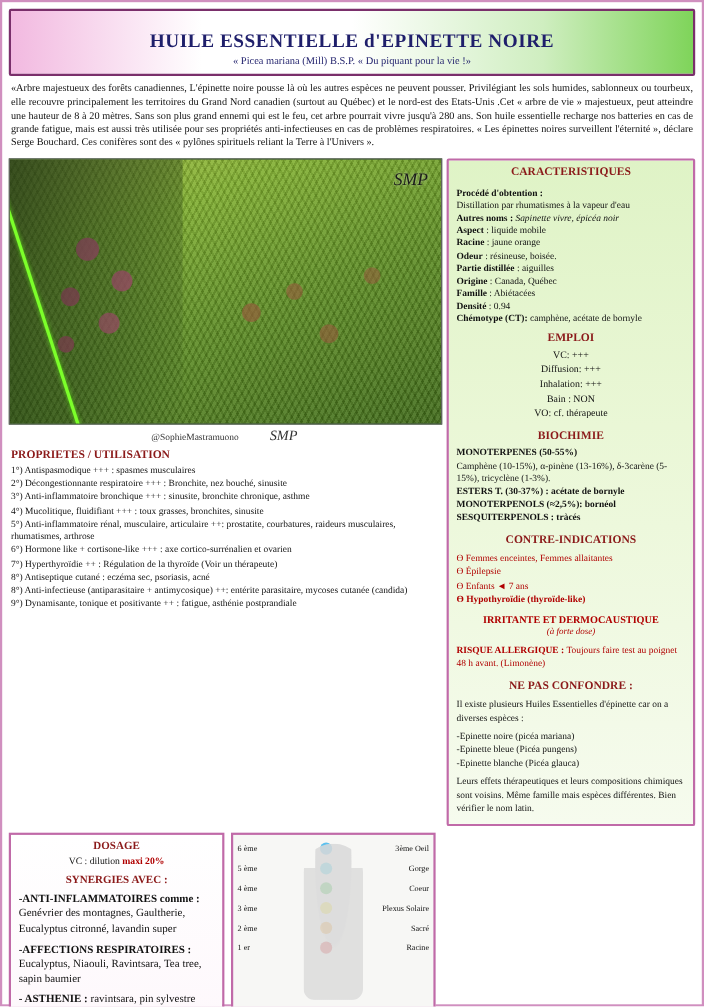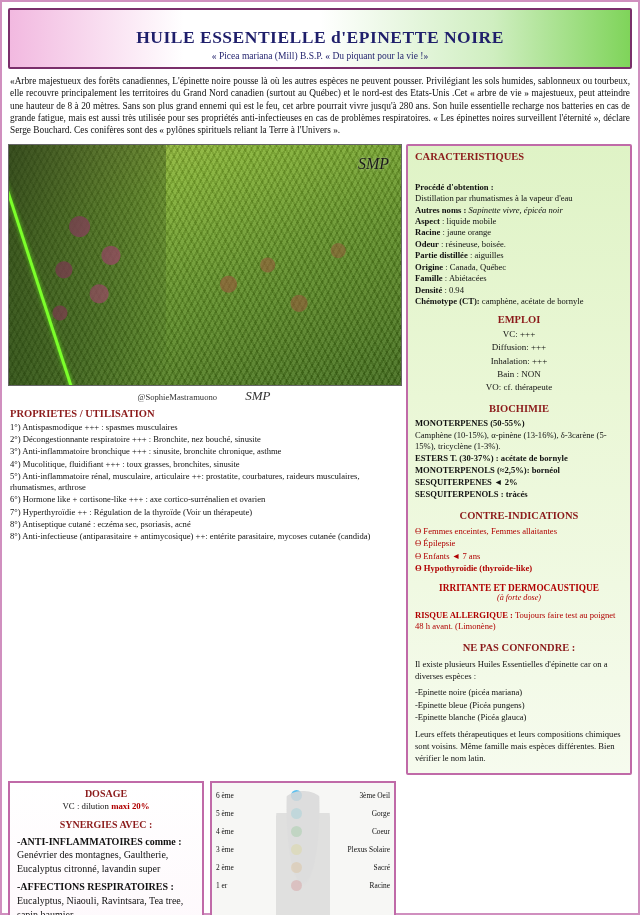--- a/index.html
+++ b/index.html
@@ -125,24 +125,25 @@
     text-align:left;
   }
   
   .carac-box{
     border:2px solid #c06aa8;
     background:linear-gradient(180deg,#dff3c6 0%,#eaf7d6 40%,#f6fbee 100%);
     padding:5px 7px 8px 7px;
     border-radius:2px;
   }
   .carac-title{
+    text-align:center;
     color:#8b1a1a;
     font-weight:bold;
     font-size:10.5px;
-    margin-bottom:20px;
+    margin-bottom:8px;
   }
   .carac-box .line{font-size:8.6px;line-height:1.33;}
   .carac-box .lbl{font-weight:bold;}
   .carac-box .it{font-style:italic;}
   .emploi-title{
     text-align:center;color:#8b1a1a;font-weight:bold;font-size:10.5px;
     margin-top:7px;margin-bottom:3px;
   }
   .emploi-line{text-align:center;font-size:9px;line-height:1.45;}
   .sec-title{
@@ -236,20 +237,21 @@
         <ol>
           <li>1°) Antispasmodique +++ : spasmes musculaires</li>
           <li>2°) Décongestionnante respiratoire +++ : Bronchite, nez bouché, sinusite</li>
           <li>3°) Anti-inflammatoire bronchique +++ : sinusite, bronchite chronique, asthme</li>
           <li>4°) Mucolitique, fluidifiant +++ : toux grasses, bronchites, sinusite</li>
           <li>5°) Anti-inflammatoire rénal, musculaire, articulaire ++: prostatite, courbatures, raideurs musculaires, rhumatismes, arthrose</li>
           <li>6°) Hormone like + cortisone-like +++ : axe cortico-surrénalien et ovarien</li>
           <li>7°) Hyperthyroïdie ++ : Régulation de la thyroïde (Voir un thérapeute)</li>
           <li>8°) Antiseptique cutané : eczéma sec, psoriasis, acné</li>
           <li>8°) Anti-infectieuse (antiparasitaire + antimycosique) ++: entérite parasitaire, mycoses cutanée (candida)</li>
+          <li>9°) Dynamisante, tonique et positivante ++ : fatigue, asthénie postprandiale</li>
         </ol>
       </div>
     </div>
 
     <div class="col-right">
       <div class="carac-box">
         <div class="carac-title">CARACTERISTIQUES</div>
 
         <div class="line">
           <span class="lbl">Procédé d'obtention :</span>
@@ -298,21 +300,20 @@
         <div class="emploi-line">Diffusion: +++</div>
         <div class="emploi-line">Inhalation: +++</div>
         <div class="emploi-line">Bain : NON</div>
         <div class="emploi-line">VO: cf. thérapeute</div>
 
         <div class="sec-title">BIOCHIMIE</div>
         <div class="bio-line" style="font-weight:bold;">MONOTERPENES (50-55%)</div>
         <div class="bio-line">Camphène (10-15%), α-pinène (13-16%), δ-3carène (5-15%), tricyclène (1-3%).</div>
         <div class="bio-line" style="font-weight:bold;">ESTERS  T. (30-37%) : acétate de bornyle</div>
         <div class="bio-line" style="font-weight:bold;">MONOTERPENOLS (≈2,5%): bornéol</div>
-        <div class="bio-line" style="font-weight:bold;">SESQUITERPENES ◄ 2%</div>
         <div class="bio-line" style="font-weight:bold;">SESQUITERPENOLS : tràcés</div>
 
         <div class="sec-title">CONTRE-INDICATIONS</div>
         <div class="ci-line">Ө Femmes enceintes, Femmes allaitantes</div>
         <div class="ci-line">Ө Épilepsie</div>
         <div class="ci-line">Ө Enfants ◄ 7 ans</div>
         <div class="ci-line" style="font-weight:bold;">Ө Hypothyroïdie (thyroïde-like)</div>
 
         <div class="warn-title">IRRITANTE ET DERMOCAUSTIQUE</div>
         <div class="warn-sub">(à forte dose)</div>

